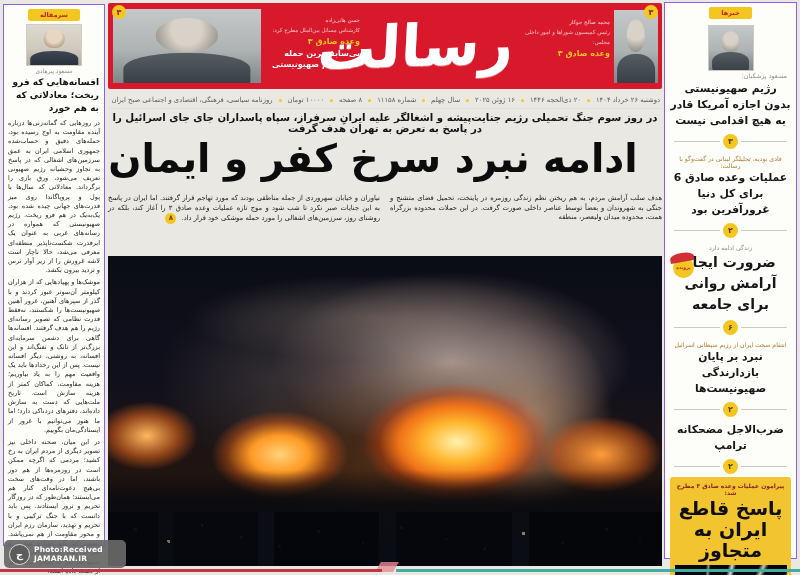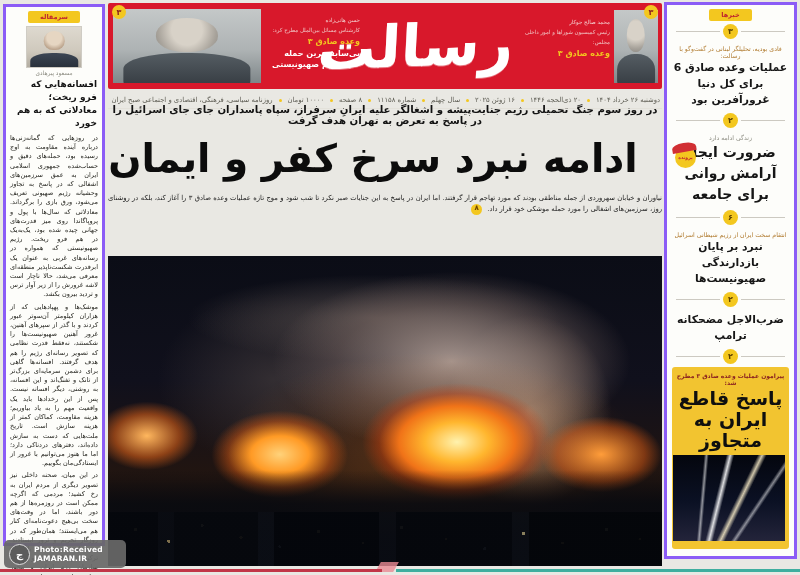--- a/index.html
+++ b/index.html
@@ -6,21 +6,21 @@
   html,body { width:800px; height:575px; }
   body {
     font-family:"DejaVu Sans", sans-serif;
     background:#e9e8e3;
     position:relative;
     overflow:hidden;
     direction:rtl;
   }
 
   
-  .card { background:#fdfdfa; border:3px solid #8b5cf6; }
+  .card { background:#fdfdfa; border:1px solid #8b5cf6; }
 
   
   #masthead { left:108px; top:3px; width:554px; height:86px; background:#d8182b; border-radius:2px; position:absolute; }
   .corner-badge {
     position:absolute; top:2px; width:14px; height:14px; border-radius:50%;
     background:#f3c71f; color:#8a1d1d; font-size:8px; font-weight:bold;
     display:flex; align-items:center; justify-content:center; z-index:3;
   }
   #masthead-photo-left { position:absolute; left:5px; top:6px; width:148px; height:74px; background:#b9bdbd; overflow:hidden; }
   #masthead-photo-right { position:absolute; right:4px; top:7px; width:44px; height:73px; background:#b3b7b8; overflow:hidden; }
@@ -55,21 +55,21 @@
   #dateline {
     left:108px; top:92px; width:554px; height:17px; position:absolute;
     display:flex; align-items:center; gap:6px; font-size:6.8px; color:#5c5b52;
     white-space:nowrap; overflow:hidden; border-bottom:1px solid #e3e1da; padding:0 2px;
   }
   #dateline .seg { display:inline-flex; align-items:center; gap:6px; }
   #dateline .seg + .seg::before { content:""; width:3px; height:3px; border-radius:50%; background:#f3c71f; display:inline-block; }
   .mini-icon { width:6px; height:6px; border-radius:2px; background:#9a9a92; display:inline-block; }
 
   
-  #lead-kicker { left:108px; top:104px; width:554px; position:absolute; text-align:center;
+  #lead-kicker { left:108px; top:112px; width:554px; position:absolute; text-align:center;
     font-size:10.2px; font-weight:bold; color:#121212; }
   #headline { left:96px; top:124px; width:554px; height:68px; position:absolute;
     display:flex; align-items:center; justify-content:center;
     font-size:39px; font-weight:900; color:#0c0c0c; letter-spacing:-1px; white-space:nowrap; }
   #lead-cols { left:108px; top:194px; width:554px; height:60px; position:absolute;
     display:flex; gap:10px; }
   #lead-cols .col { flex:1; font-size:6.8px; line-height:9.6px; text-align:justify; color:#202020; }
   .badge-inline { display:inline-flex; width:11px; height:11px; border-radius:50%;
     background:#f3c71f; color:#6b4300; font-size:7px; font-weight:bold;
     align-items:center; justify-content:center; vertical-align:middle; margin-right:3px; }
@@ -221,20 +221,21 @@
   <span class="seg">روزنامه سیاسی، فرهنگی، اقتصادی و اجتماعی صبح ایران</span>
 
   <span class="mini-icon"></span>
   <span class="mini-icon"></span>
 
 </div>
 
 <div id="lead-kicker">در روز سوم جنگ تحمیلی رژیم جنایت‌پیشه و اشغالگر علیه ایرانِ سرفراز، سپاه پاسداران جای جای اسرائیل را در پاسخ به تعرض به تهران هدف گرفت</div>
 <div id="headline">ادامه نبرد سرخ کفر و ایمان</div>
 <div id="lead-cols">
+  <div class="col">هدف سلب آرامش مردم، به هم ریختن نظم زندگی روزمره در پایتخت، تحمیل فضای متشنج و جنگی به شهروندان و بعضاً توسط عناصر داخلی صورت گرفت. در این حملات محدوده بزرگراه همت، محدوده میدان ولیعصر، منطقه</div>
   <div class="col">
     <span>نیاوران و خیابان سهروردی از جمله مناطقی بودند که مورد تهاجم قرار گرفتند. اما ایران در پاسخ به این جنایات صبر نکرد تا شب شود و موج تازه عملیات وعده صادق ۳ را آغاز کند، بلکه در روشنای روز، سرزمین‌های اشغالی را مورد حمله موشکی خود قرار داد.</span>
     <span class="badge-inline">۸</span>
   </div>
 </div>
 
 <div id="main-photo">
   <div class="ph-sky"></div>
   <div class="ph-smoke"></div>
   <div class="ph-fire"></div>
@@ -260,20 +261,27 @@
   <div class="ed-body">
     <p>در روزهایی که گمانه‌زنی‌ها درباره آینده مقاومت به اوج رسیده بود، حمله‌های دقیق و حساب‌شده جمهوری اسلامی ایران به عمق سرزمین‌های اشغالی که در پاسخ به تجاوز وحشیانه رژیم صهیونی تعریف می‌شود، ورق بازی را برگرداند. معادلاتی که سال‌ها با پول و پروپاگاندا روی میز قدرت‌های جهانی چیده شده بود، یک‌به‌یک در هم فرو ریخت. رژیم صهیونیستی که همواره در رسانه‌های غربی به عنوان یک ابرقدرت شکست‌ناپذیر منطقه‌ای معرفی می‌شد، حالا ناچار است لاشه غرورش را از زیر آوار ترس و تردید بیرون بکشد.</p>
     <p>موشک‌ها و پهپادهایی که از هزاران کیلومتر آن‌سوتر عبور کردند و با گذر از سپرهای آهنین، غرور آهنین صهیونیست‌ها را شکستند، نه‌فقط قدرت نظامی که تصویر رسانه‌ای رژیم را هم هدف گرفتند. افسانه‌ها گاهی برای دشمن سرمایه‌ای بزرگ‌تر از تانک و تفنگ‌اند و این افسانه، به روشنی، دیگر افسانه نیست. پس از این رخدادها باید یک واقعیت مهم را به یاد بیاوریم؛ هزینه مقاومت، کماکان کمتر از هزینه سازش است. تاریخ ملت‌هایی که دست به سازش داده‌اند، دفترهای دردناکی دارد؛ اما ما هنوز می‌توانیم با غرور از ایستادگی‌مان بگوییم.</p>
     <p>در این میان، صحنه داخلی نیز تصویر دیگری از مردم ایران به رخ کشید؛ مردمی که اگرچه ممکن است در روزمره‌ها از هم دور باشند، اما در وقت‌های سخت بی‌هیچ دعوت‌نامه‌ای کنار هم می‌ایستند؛ همان‌طور که در روزگار تحریم و ترور ایستادند. پس باید دانست که با جنگ ترکیبی و با تحریم و تهدید، سازمان رزم ایران و محور مقاومت از هم نمی‌پاشد. دشمن اما باید دوباره بنشیند و طراحی کند، چون در بازدارندگی نه‌تنها سرعت که ابتکار عمل را نیز از دست داده است.</p>
   </div>
 </div>
 
 <div id="rail" class="card">
   <span class="tab">خبرها</span>
 
+  <div class="rail-item">
+    <div class="rail-photo">
+      <div class="bw-man"></div>
+    </div>
+    <div class="rail-name">مسعود پزشکیان:</div>
+    <div class="rail-title">رژیم صهیونیستی بدون اجازه آمریکا قادر به هیچ اقدامی نیست</div>
+  </div>
   <div class="rail-divider">
     <span class="rail-badge">۳</span>
   </div>
 
   <div class="rail-item">
     <div class="rail-kicker">فادی بودیه، تحلیلگر لبنانی در گفت‌وگو با رسالت:</div>
     <div class="rail-title">عملیات وعده صادق 6 برای کل دنیا غرورآفرین بود</div>
   </div>
   <div class="rail-divider">
     <span class="rail-badge">۲</span>

